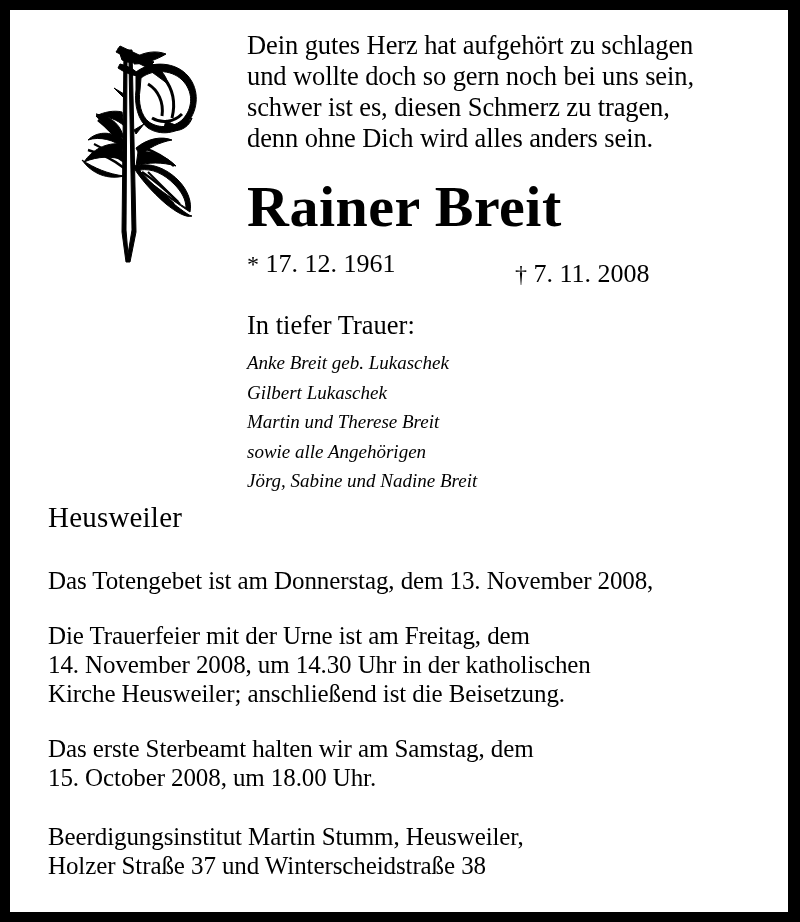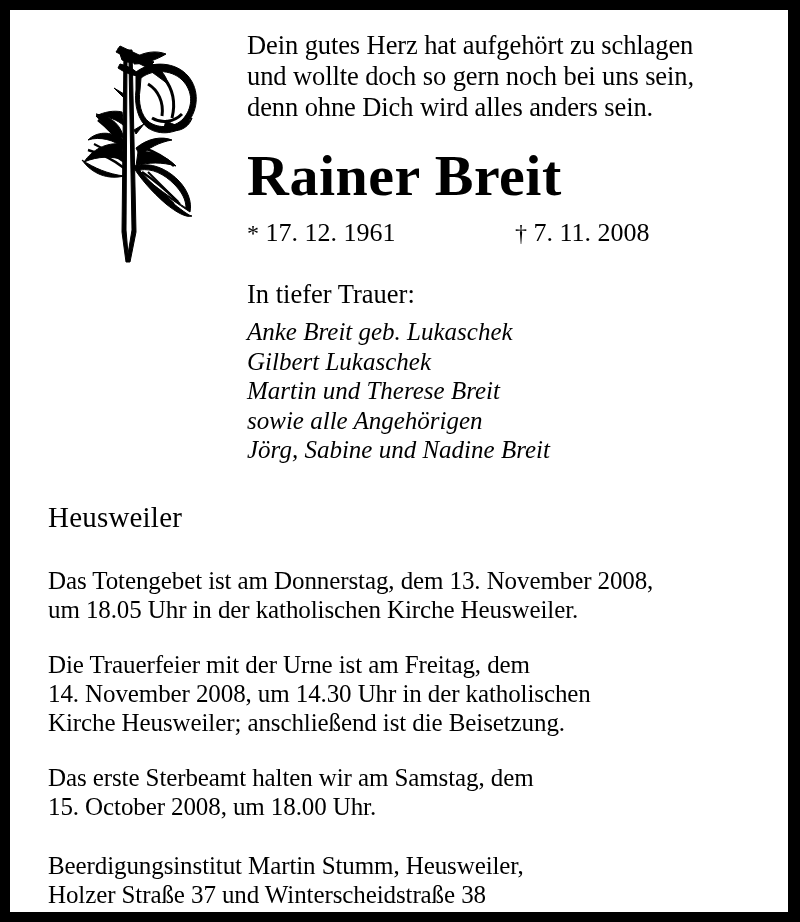--- a/index.html
+++ b/index.html
@@ -83,36 +83,36 @@
   }
   .date-birth {
     position: absolute;
     left: 0;
     top: 0;
     white-space: nowrap;
   }
   .date-death {
     position: absolute;
     left: 268px;
-    top: 0;
+    top: 10px;
     white-space: nowrap;
   }
   .sym { font-size: 24px; }
 
   .mourn-head {
     margin-top: 30px;
     font-size: 26.5px;
     line-height: 1.15;
     white-space: nowrap;
   }
 
   .mourn-list {
     margin-top: 8px;
     font-style: italic;
-    font-size: 25px;
+    font-size: 19px;
     line-height: 29.5px;
     padding-left: 0;
   }
   .mourn-list div { white-space: nowrap; }
 
   
   .lower {
     position: absolute;
     left: 38px;
     top: 492px;
@@ -202,20 +202,21 @@
                      C138 186 128 180 118 172 C104 160 92 146 86 136 Z"></path>
           </g>
         </svg>
       </div>
 
       <div class="right-col">
 
         <div class="poem">
           <div>Dein gutes Herz hat aufgehört zu schlagen</div>
           <div>und wollte doch so gern noch bei uns sein,</div>
+          <div>schwer ist es, diesen Schmerz zu tragen,</div>
           <div>denn ohne Dich wird alles anders sein.</div>
         </div>
 
         <div class="deceased-name">Rainer Breit</div>
 
         <div class="dates">
           <span class="date-birth"><span class="sym">*</span> <span>17. 12. 1961</span></span>
           <span class="date-death"><span class="sym">†</span> <span>7. 11. 2008</span></span>
         </div>
 
@@ -231,21 +232,20 @@
 
       </div>
     </div>
 
     <div class="lower">
 
       <div class="place">Heusweiler</div>
 
       <div class="para first">
         <div>Das Totengebet ist am Donnerstag, dem 13. November 2008,</div>
-        <div>um 18.05 Uhr in der katholischen Kirche Heusweiler.</div>
       </div>
 
       <div class="para">
         <div>Die Trauerfeier mit der Urne ist am Freitag, dem</div>
         <div>14. November 2008, um 14.30 Uhr in der katholischen</div>
         <div>Kirche Heusweiler; anschließend ist die Beisetzung.</div>
       </div>
 
       <div class="para">
         <div>Das erste Sterbeamt halten wir am Samstag, dem</div>

